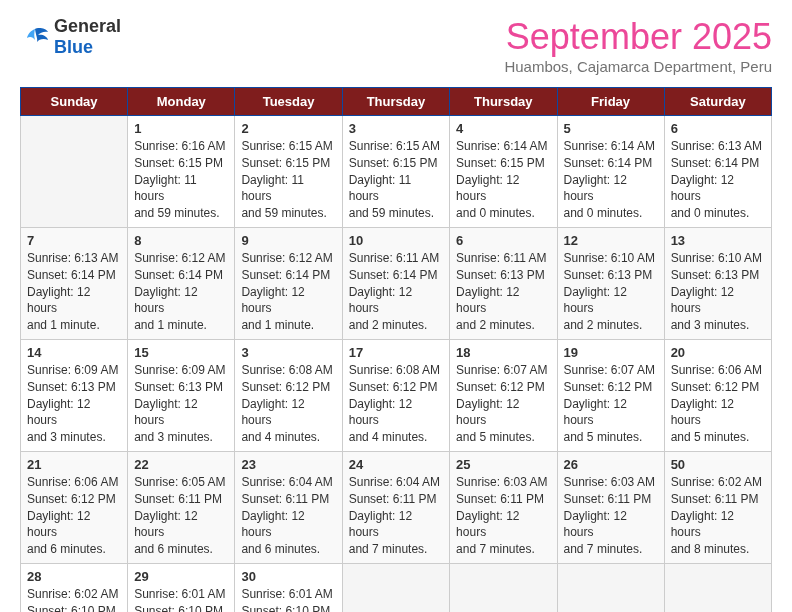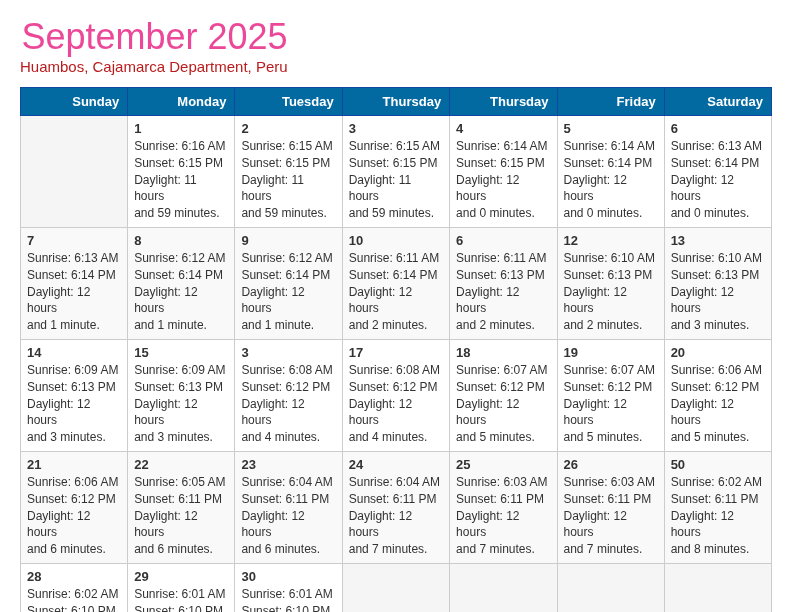--- a/index.html
+++ b/index.html
@@ -28,34 +28,34 @@
     .title-area {
       text-align: right;
     }
     .main-title {
       font-size: 36px;
       font-weight: normal;
       color: #ec4899;
     }
     .subtitle {
       font-size: 15px;
-      color: #b91c1c;
+      color: #737373;
     }
     .calendar {
       width: 100%;
       border-collapse: collapse;
       border: 1px solid #ccc;
     }
     .calendar th {
-      background-color: #0369a1;
+      background-color: #7f1d1d;
       color: #fff;
       font-size: 13px;
       font-weight: bold;
       padding: 6px 8px;
-      text-align: right;
+      text-align: center;
       border: 1px solid #0d47a1;
     }
     .calendar td {
       vertical-align: top;
       border: 1px solid #ccc;
       padding: 5px 6px;
       width: 108px;
       min-height: 80px;
       font-size: 11px;
       color: #333;
@@ -77,20 +77,30 @@
       line-height: 1.4;
     }
     .empty-cell {
       background: #f5f5f5 !important;
     }
   </style>
 </head>
 <body>
 
 <div class="header-area">
+  <div class="logo">
+    <svg class="logo-bird" viewBox="0 0 30 24" xmlns="http://www.w3.org/2000/svg">
+      <path d="M15 4 C18 2, 26 3, 28 7 C24 6, 20 8, 18 10 C22 9, 27 11, 28 15 C24 13, 19 14, 17 17 C18 14, 16 11, 15 4Z" fill="#1565c0"></path>
+      <path d="M15 4 C12 5, 8 8, 7 13 C10 11, 13 12, 15 15 C14 12, 14 8, 15 4Z" fill="#42a5f5"></path>
+    </svg>
+    <div>
+      <span style="font-size:18px;font-weight:bold;color:#333;">General</span><br>
+      <span style="font-size:18px;font-weight:bold;color:#1565c0;">Blue</span>
+    </div>
+  </div>
   <div class="title-area">
     <div class="main-title">September 2025</div>
     <div class="subtitle">Huambos, Cajamarca Department, Peru</div>
   </div>
 </div>
 
 <table class="calendar">
   <thead>
     <tr>
       <th>Sunday</th>

